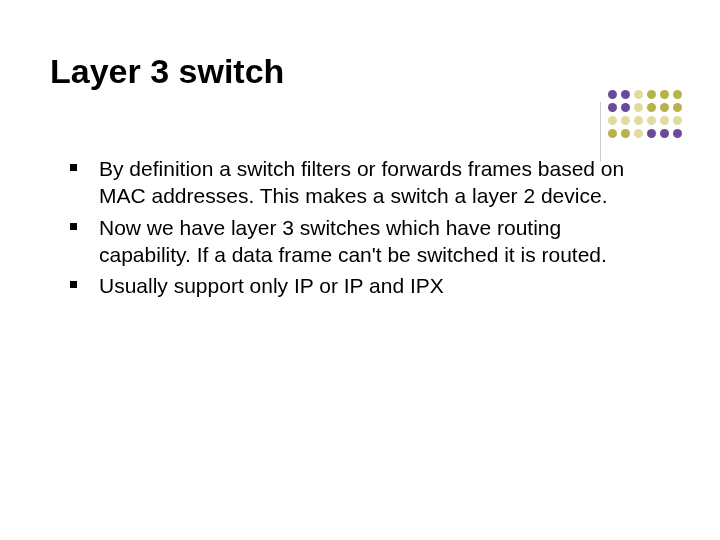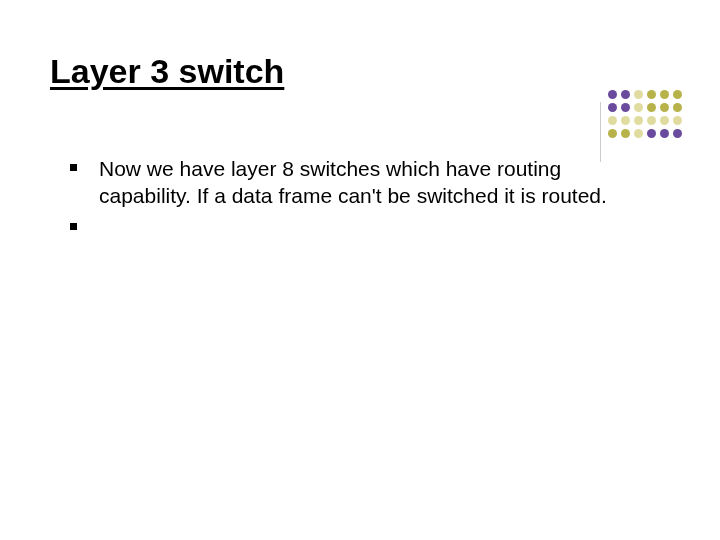--- a/index.html
+++ b/index.html
@@ -13,21 +13,20 @@
     position: relative;
     overflow: hidden;
   }
   .title {
     position: absolute;
     left: 50px;
     top: 52px;
     font-size: 34px;
     font-weight: bold;
     color: #000000;
-    text-decoration: underline;
     text-underline-offset: 4px;
   }
   .bullets {
     position: absolute;
     left: 70px;
     top: 155px;
     width: 560px;
   }
   .bullet-item {
     display: flex;
@@ -74,24 +73,29 @@
   .d { width: 9px; height: 9px; border-radius: 50%; }
 </style>
 </head>
 <body>
 
 <div class="title">Layer 3 switch</div>
 
 <div class="bullets">
   <div class="bullet-item">
     <div class="bullet-dot"></div>
-    <div class="bullet-text">Now we have layer 8 switches which have routing capability. If a data frame can't be switched it is routed.</div>
+    <div class="bullet-text">By definition a switch filters or forwards frames based on MAC addresses. This makes a switch a layer 2 device.</div>
   </div>
   <div class="bullet-item">
     <div class="bullet-dot"></div>
+    <div class="bullet-text">Now we have layer 3 switches which have routing capability. If a data frame can't be switched it is routed.</div>
+  </div>
+  <div class="bullet-item">
+    <div class="bullet-dot"></div>
+    <div class="bullet-text">Usually support only IP or IP and IPX</div>
   </div>
 </div>
 
 <div class="deco">
   <div class="deco-line"></div>
   <div class="dot-grid">
     <div class="d" style="background:#6a4a9c"></div>
     <div class="d" style="background:#6a4a9c"></div>
     <div class="d" style="background:#e0dca0"></div>
     <div class="d" style="background:#b8b24a"></div>

